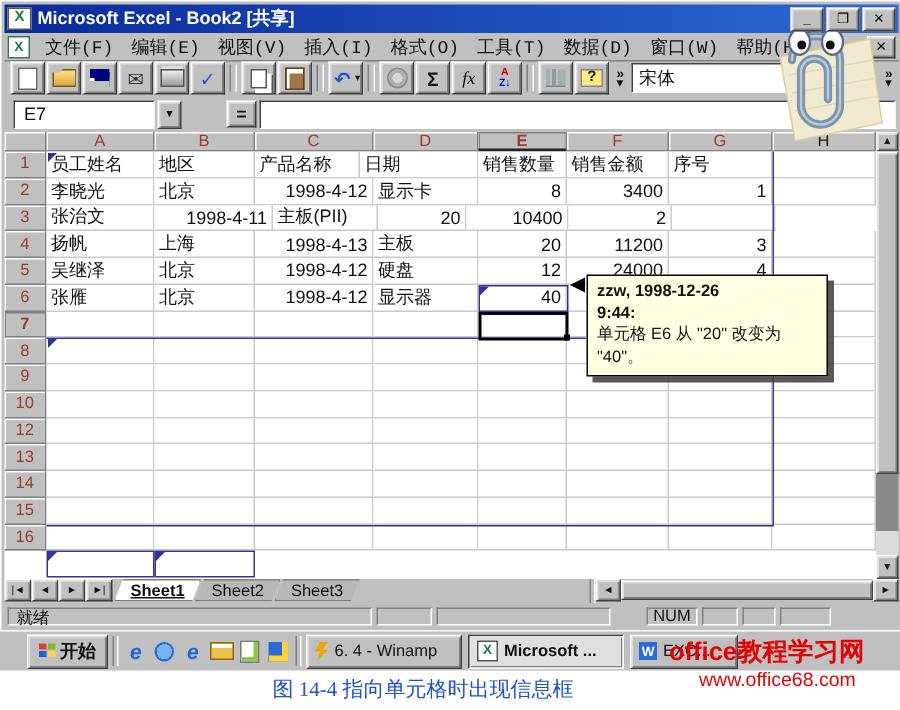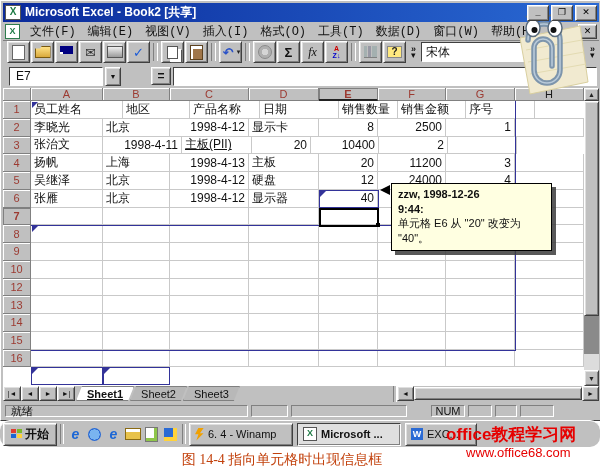--- a/index.html
+++ b/index.html
@@ -100,42 +100,42 @@
   .sheettab{padding:0 10px;display:flex;align-items:center;font-size:11px;background:#b8b8b8;
     clip-path:polygon(6px 0,100% 0,calc(100% - 6px) 100%,0 100%);margin-left:-4px;border:1px solid #808080;flex:0 0 auto;text-align:center;}
   .sheettab.active{background:#fff;font-weight:bold;text-decoration:underline;z-index:2;}
   .tabfill{flex:1;}
   .hthumb{height:13px;box-sizing:border-box;}
   
   .statusbar{left:2px;top:401px;right:2px;height:16px;display:flex;align-items:center;gap:3px;padding:1px 2px;}
   .spanel{height:12px;display:flex;align-items:center;padding:0 5px;font-size:11px;box-sizing:border-box;}
   
   .taskbar{left:0;top:420px;width:600px;height:27px;background:#c0c0c0;border-top:1px solid #fff;
-    display:flex;align-items:center;padding:0 3px;gap:3px;box-sizing:border-box;border-radius:10px;}
+    display:flex;align-items:center;padding:0 18px;gap:3px;box-sizing:border-box;}
   .startbtn{width:52px;height:21px;display:flex;align-items:center;justify-content:center;gap:3px;
     font-weight:bold;font-size:12px;flex:0 0 auto;}
   .winflag{width:11px;height:10px;display:grid;grid-template-columns:5px 5px;grid-template-rows:4px 4px;gap:1px;flex:0 0 auto;}
   .winflag i{display:block;}
   .qsep{width:2px;height:20px;border-left:1px solid #808080;border-right:1px solid #fff;flex:0 0 auto;}
   .qicon{width:17px;height:17px;display:flex;align-items:center;justify-content:center;font-size:12px;flex:0 0 auto;}
   .q-ie::before,.q-ie2::before{content:"e";color:#1a66d6;font-weight:bold;font-style:italic;font-size:14px;}
   .q-globe{background:radial-gradient(circle,#79b4f0 55%,#2a6ad4 56%);border-radius:50%;width:13px;height:13px;}
   .q-mailfolder{width:14px;height:10px;background:#e8c24a;border:1px solid #8a6a12;box-shadow:inset 0 3px 0 #fff;}
   .q-notes{width:11px;height:13px;background:#fff;border:1px solid #777;box-shadow:inset -3px -3px 0 #8fc64a;}
   .q-channels{width:13px;height:13px;background:#2a6ad4;box-shadow:inset -4px -4px 0 #ffd23a;}
   .taskwin{height:21px;display:flex;align-items:center;gap:4px;padding:0 5px;font-size:11px;
     white-space:nowrap;overflow:hidden;flex:0 0 auto;}
   .taskwin.activewin{background:#dfdfdf;border-color:#404040 #ffffff #ffffff #404040;font-weight:bold;}
   .bolt{width:9px;height:13px;background:#f0a000;clip-path:polygon(40% 0,100% 0,55% 45%,95% 45%,15% 100%,38% 52%,0 52%);flex:0 0 auto;}
   .wicon{width:12px;height:12px;background:#fff;border:1px solid #555;color:#1c7a44;font-size:9px;
     font-weight:bold;text-align:center;line-height:11px;flex:0 0 auto;}
   .dicon{width:12px;height:12px;background:#2a6ad4;color:#fff;font-size:9px;font-weight:bold;
     text-align:center;line-height:12px;flex:0 0 auto;}
   
-  .caption{left:0;top:451px;width:564px;text-align:center;font-size:14px;color:#c2410c;
+  .caption{left:0;top:451px;width:564px;text-align:center;font-size:14px;color:#1d4ed8;
     font-family:"Liberation Serif","DejaVu Serif",serif;z-index:5;}
   .wm1{left:446px;top:423px;font-size:17px;font-weight:bold;color:#e60000;z-index:50;white-space:nowrap;}
   .wm2{left:466px;top:445px;font-size:13px;color:#e60000;z-index:50;white-space:nowrap;}
   
   .clippy{left:494px;top:2px;width:96px;height:96px;z-index:40;pointer-events:none;}
 </style>
 </head>
 <body>
 
 <div id="screen">
@@ -239,45 +239,45 @@
           <div class="colh" style="width: 79px;">C</div>
           <div class="colh" style="width: 70px;">D</div>
           <div class="colh pressed" style="width: 59px;">E</div>
           <div class="colh" style="width: 68px;">F</div>
           <div class="colh" style="width: 69px;">G</div>
           <div class="colh blackletter" style="width: 69px;">H</div>
         </div>
       <div id="rows">
           <div class="g-row">
             <div class="rowh">1</div>
-            <div class="g-cell" style="width: 92px;">员工姓名</div>
+            <div class="g-cell" style="width: 72px;">员工姓名</div>
             <div class="g-cell" style="width: 67px;">地区</div>
             <div class="g-cell" style="width: 70px;">产品名称</div>
             <div class="g-cell" style="width: 79px;">日期</div>
             <div class="g-cell" style="width: 59px;">销售数量</div>
             <div class="g-cell" style="width: 68px;">销售金额</div>
             <div class="g-cell" style="width: 69px;">序号</div>
             <div class="g-cell" style="width: 69px;"></div>
           </div>
           <div class="g-row">
             <div class="rowh">2</div>
             <div class="g-cell" style="width: 72px;">李晓光</div>
             <div class="g-cell" style="width: 67px;">北京</div>
             <div class="g-cell num" style="width: 79px;">1998-4-12</div>
             <div class="g-cell" style="width: 70px;">显示卡</div>
             <div class="g-cell num" style="width: 59px;">8</div>
-            <div class="g-cell num" style="width: 68px;">2500</div>
+            <div class="g-cell num" style="width: 68px;">3400</div>
             <div class="g-cell num" style="width: 69px;">1</div>
             <div class="g-cell" style="width: 69px;"></div>
           </div>
           <div class="g-row">
             <div class="rowh">3</div>
             <div class="g-cell" style="width: 72px;">张治文</div>
             <div class="g-cell num" style="width: 79px;">1998-4-11</div>
-            <div class="g-cell" style="width: 70px; text-decoration: underline;">主板(PII)</div>
+            <div class="g-cell" style="width: 70px;">主板(PII)</div>
             <div class="g-cell num" style="width: 59px;">20</div>
             <div class="g-cell num" style="width: 68px;">10400</div>
             <div class="g-cell num" style="width: 69px;">2</div>
             <div class="g-cell" style="width: 69px;"></div>
           </div>
           <div class="g-row">
             <div class="rowh">4</div>
             <div class="g-cell" style="width: 72px;">扬帆</div>
             <div class="g-cell" style="width: 67px;">上海</div>
             <div class="g-cell num" style="width: 79px;">1998-4-13</div>

